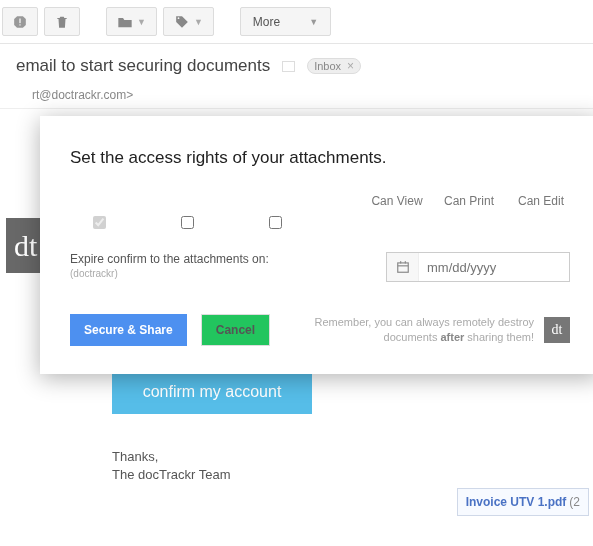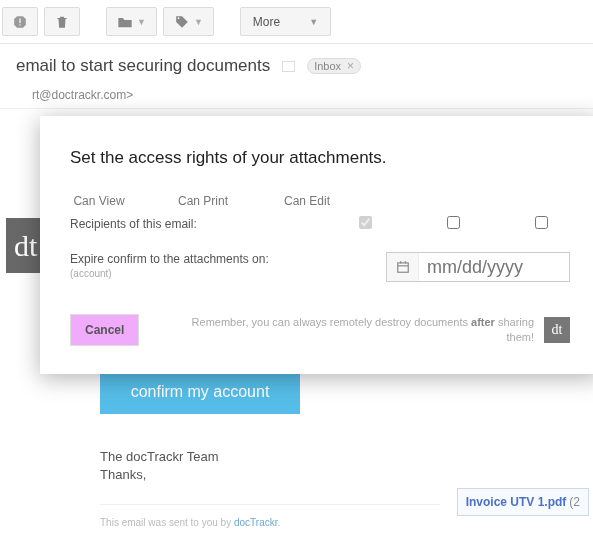--- a/index.html
+++ b/index.html
@@ -24,53 +24,53 @@
 
 .right-rail { position: absolute; right: 0; top: 120px; width: 130px; }
 .right-rail .dark-btn { background: #777; color: #fff; height: 28px; margin-bottom: 8px; }
 .right-rail .write { font-size: 12px; color: #555; text-align: right; padding-right: 6px; margin-top: 50px; }
 .right-rail .cume { font-size: 12px; color: #777; text-align: right; padding-right: 2px; margin-top: 80px; }
 
 
 .dt-logo { position: absolute; left: 6px; top: 218px; width: 36px; height: 55px; background: #686868; color: #fff; font-family: Georgia, serif; font-size: 30px; display: flex; align-items: center; justify-content: flex-start; padding-left: 8px; }
 
 
-.email-body { position: absolute; top: 370px; left: 100px; width: 340px; }
+.email-body { position: absolute; top: 370px; left: 112px; width: 340px; }
 .confirm-btn { background: #56bde8; color: #fff; font-size: 16px; text-align: center; padding: 13px 0; width: 200px; cursor: pointer; }
 .thanks { margin-top: 34px; color: #555; font-size: 13px; line-height: 1.4; }
 .footer-note { margin-top: 20px; padding-top: 12px; border-top: 1px solid #eee; font-size: 10px; color: #bbb; }
 .footer-note a { color: #6aa8d8; text-decoration: none; }
 
 
 .attach-box { position: absolute; right: 4px; bottom: 30px; border: 1px solid #cfd8e8; background: #f7faff; padding: 6px 8px; font-size: 12px; display: flex; align-items: flex-start; }
 .attach-box .fname { color: #4a72c4; font-weight: bold; }
 .attach-box .rest { color: #888; margin-left: 3px; }
 
 
 .modal { position: absolute; left: 40px; top: 116px; width: 560px; background: #fff; box-shadow: 0 4px 22px rgba(0,0,0,0.3); padding: 32px 30px 28px 30px; z-index: 10; }
 .modal h2 { font-weight: normal; font-size: 17px; color: #222; margin-bottom: 26px; }
-.perm-headers { display: flex; gap: 46px; margin-bottom: 8px; font-size: 12px; color: #777; }
+.perm-headers { display: flex; justify-content: flex-end; gap: 14px; margin-bottom: 8px; font-size: 12px; color: #777; }
 .perm-headers .col { width: 58px; text-align: center; }
 .perm-row { display: flex; align-items: center; margin-bottom: 20px; }
 .perm-row .label { font-size: 12px; color: #555; flex: 1; }
 .perm-row .checks { display: flex; gap: 30px; }
 .perm-row .checks .cb { width: 58px; text-align: center; }
 input[type=checkbox] { width: 13px; height: 13px; }
 
 .expire-row { display: flex; align-items: flex-start; margin-bottom: 32px; }
 .expire-row .lbls { flex: 1; }
 .expire-row .lbl { font-size: 12px; color: #555; }
 .expire-row .opt { font-size: 10px; color: #aaa; margin-top: 2px; }
 .date-wrap { display: flex; align-items: center; border: 1px solid #ccc; height: 30px; }
 .date-wrap .cal-icon { width: 32px; height: 100%; border-right: 1px solid #eee; background: #f7f7f7; display: flex; align-items: center; justify-content: center; color: #888; }
-.date-wrap input { border: none; outline: none; height: 100%; padding: 0 8px; font-size: 18px; color: #0f766e; width: 150px; }
+.date-wrap input { border: none; outline: none; height: 100%; padding: 0 8px; font-size: 13px; color: #0f766e; width: 150px; }
 
 .modal-footer { display: flex; align-items: center; }
 .btn-primary { background: #4d90f0; color: #fff; font-size: 12px; font-weight: bold; padding: 9px 14px; border: none; cursor: pointer; margin-right: 14px; }
-.btn-secondary { background: #f0abfc; border: 1px solid #ddd; color: #555; font-size: 12px; padding: 8px 14px; cursor: pointer; font-weight: bold; }
+.btn-secondary { background: #22c55e; border: 1px solid #ddd; color: #555; font-size: 12px; padding: 8px 14px; cursor: pointer; font-weight: bold; }
 .remember { flex: 1; text-align: right; font-size: 11px; color: #aaa; line-height: 1.4; padding-left: 40px; display: flex; align-items: center; gap: 10px; justify-content: flex-end; }
 .remember b { color: #888; }
 .dt-small { width: 26px; height: 26px; background: #777; color: #fff; display: flex; align-items: center; justify-content: center; font-family: Georgia, serif; font-size: 14px; flex: none; }
 </style>
 </head>
 <body>
 
 <div class="toolbar">
   <div class="tb-btn">
     <svg width="14" height="14" viewBox="0 0 24 24">
@@ -123,70 +123,67 @@
   <div class="cume">cume</div>
 </div>
 
 <div class="dt-logo">
     <span>dt</span>
   </div>
 
 <div class="email-body">
   <div class="confirm-btn">confirm my account</div>
   <div class="thanks">
+    <div>Thanks,</div>
     <div>The docTrackr Team</div>
-    <div>Thanks,</div>
-  </div>
-  <div class="footer-note">
-    <span>This email was sent to you by </span><a>docTrackr</a><span>.</span>
   </div>
 </div>
 
 <div class="attach-box">
   <span class="fname">Invoice UTV 1.pdf</span>
   <span class="rest">(2</span>
 </div>
 
 <div class="modal">
   <h2>Set the access rights of your attachments.</h2>
 
   <div class="perm-headers">
     <span class="col">Can View</span>
     <span class="col">Can Print</span>
     <span class="col">Can Edit</span>
   </div>
 
   <div class="perm-row">
-    <span class="label">Recipients of this email:</span>
     <div class="checks">
       <span class="cb"><input type="checkbox" disabled="" checked="" style=""></span>
       <span class="cb"><input type="checkbox" style=""></span>
       <span class="cb"><input type="checkbox" style=""></span>
     </div>
   </div>
 
   <div class="expire-row">
     <div class="lbls">
       <div class="lbl">Expire confirm to the attachments on:</div>
-      <div class="opt">(account)</div>
+      <div class="opt">(doctrackr)</div>
     </div>
     <div class="date-wrap">
       <span class="cal-icon">
         <svg width="14" height="14" viewBox="0 0 24 24">
             <rect x="3" y="5" width="18" height="16" fill="none" stroke="#888" stroke-width="2"></rect>
             <line x1="3" y1="10" x2="21" y2="10" stroke="#888" stroke-width="2"></line>
             <rect x="7" y="2" width="2" height="4" fill="#888"></rect>
             <rect x="15" y="2" width="2" height="4" fill="#888"></rect>
           </svg>
       </span>
       <input type="text" placeholder="mm/dd/yyyy" style="">
     </div>
   </div>
 
   <div class="modal-footer">
+    <button class="btn-primary">Secure &amp; Share</button>
     <button class="btn-secondary">Cancel</button>
     <div class="remember">
       <span>
         <span>Remember, you can always remotely destroy documents </span><b>after</b><span> sharing them!</span>
       </span>
       <span class="dt-small">dt</span>
     </div>
   </div>
 </div>
 

